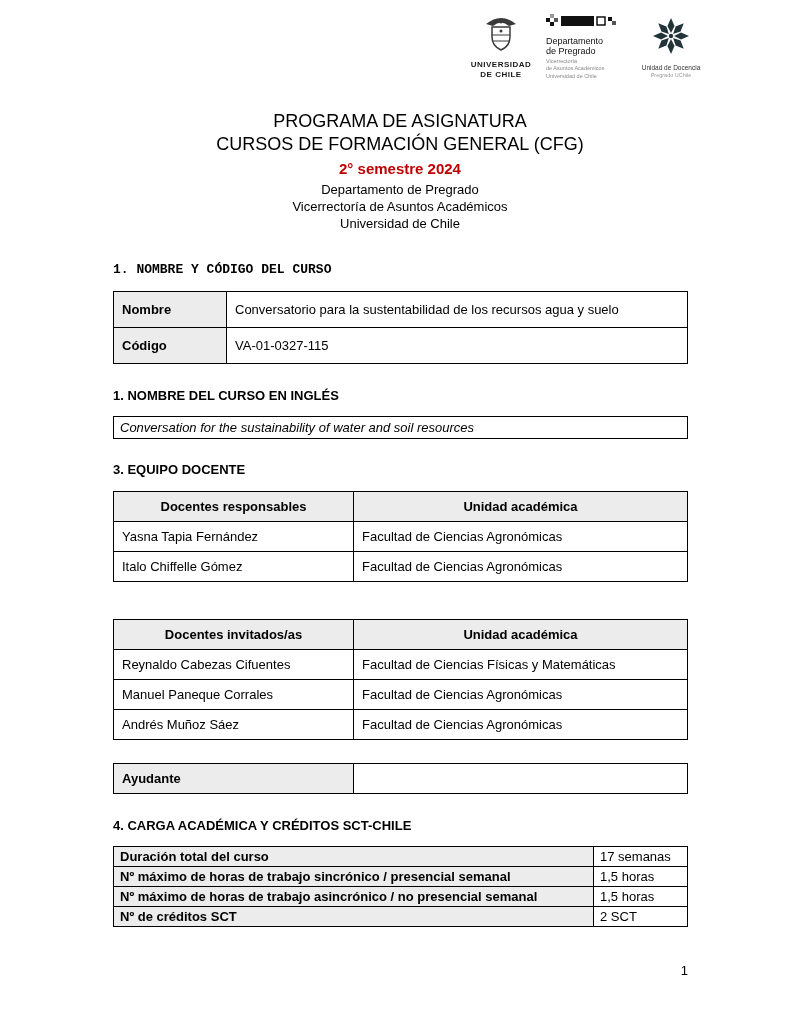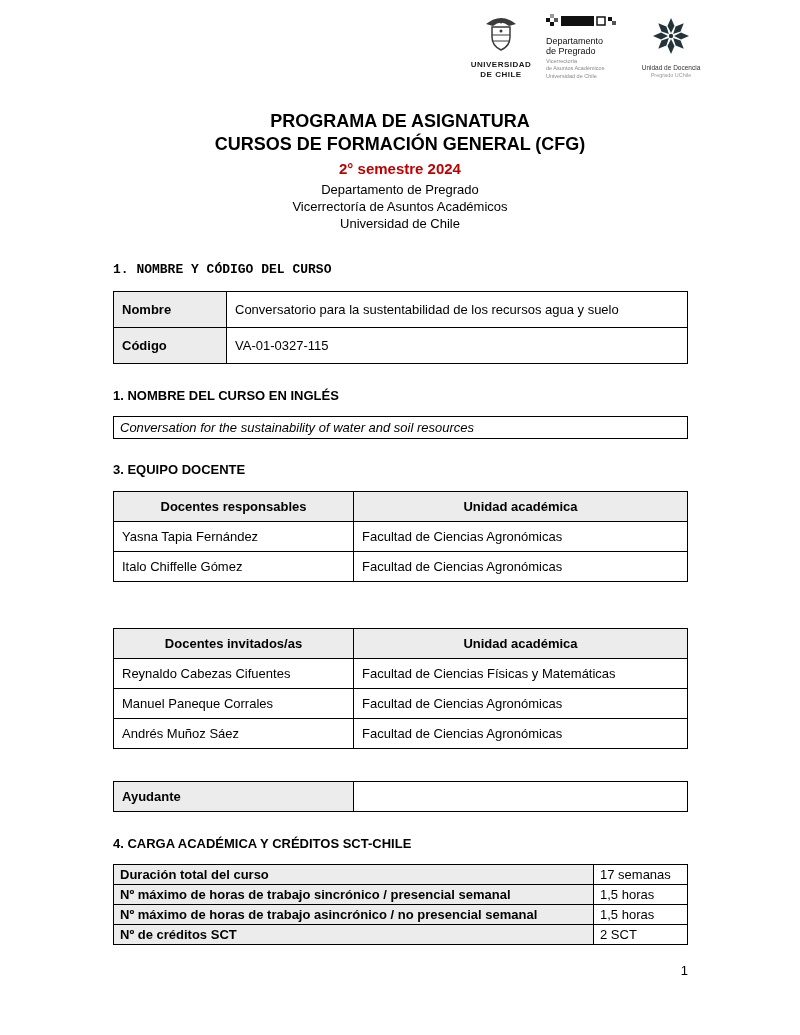--- a/index.html
+++ b/index.html
@@ -20,21 +20,21 @@
   .uchile-name { font-size:8px; font-weight:bold; letter-spacing:.5px; color:#1a1a1a; line-height:10px; margin-top:2px; white-space:pre-line; }
   .logo-pregrado { width:78px; align-items:flex-start; }
   .pregrado-name { font-size:9px; font-weight:normal; color:#111; line-height:10px; margin-top:3px; }
   .pregrado-tiny { font-size:5.5px; color:#888; line-height:7px; margin-top:2px; }
   .logo-docencia { width:66px; text-align:center; }
   .docencia-name { font-size:6.5px; color:#333; line-height:8px; margin-top:2px; }
   .docencia-sub { font-size:5.5px; color:#999; line-height:7px; }
 
   
   .title-block { position:absolute; top:110px; left:0; width:100%; text-align:center; }
-  .main-title { font-size:18px; font-weight:bold; line-height:23px; color:#000; }
+  .main-title { font-size:18px; font-weight:normal; line-height:23px; color:#000; }
   .semester { font-size:15px; font-weight:bold; color:#c00000; line-height:20px; margin-top:3px; }
   .sub-line { font-size:13px; line-height:17px; color:#000; }
   .sub-block { margin-top:2px; }
 
   
   .content { position:absolute; left:113px; top:262px; width:575px; }
   .section-heading { font-size:13px; font-weight:bold; color:#000; }
 
   table { border-collapse:collapse; width:100%; font-size:13px; table-layout:fixed; }
   td, th { border:1px solid #000; vertical-align:middle; text-align:left; }
@@ -48,21 +48,21 @@
 
   
   .h-s2 { margin-top:24px; margin-bottom:13px; }
   .t-s2 td { padding:3px 6px; font-style:italic; }
 
   
   .h-s3 { margin-top:23px; margin-bottom:14px; }
   .t-doc th { padding:7px 6px; text-align:center; font-size:13px; }
   .t-doc td { padding:7px 8px; }
   .t-doc .col-1 { width:240px; }
-  .t-doc { margin-bottom:12px; }
+  .t-doc { margin-bottom:3px; }
   .gap-34 { height:34px; }
   .gap-20 { height:20px; }
   .t-ayudante td { padding:7px 8px; height:30px; }
   .t-ayudante .col-1 { width:240px; }
 
   
   .h-s4 { margin-top:24px; margin-bottom:13px; }
   .t-s4 td { padding:2px 6px; }
   .t-s4 .col-label { width:480px; }
 

